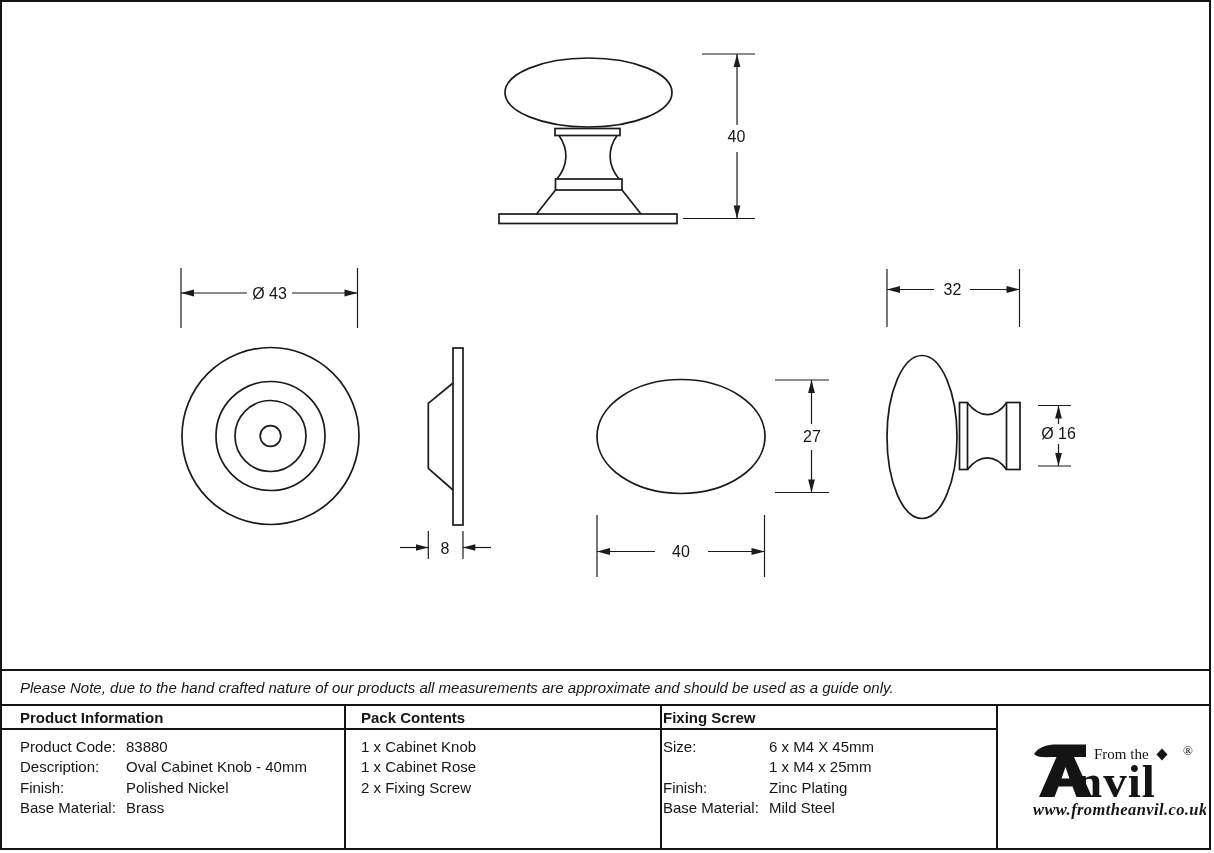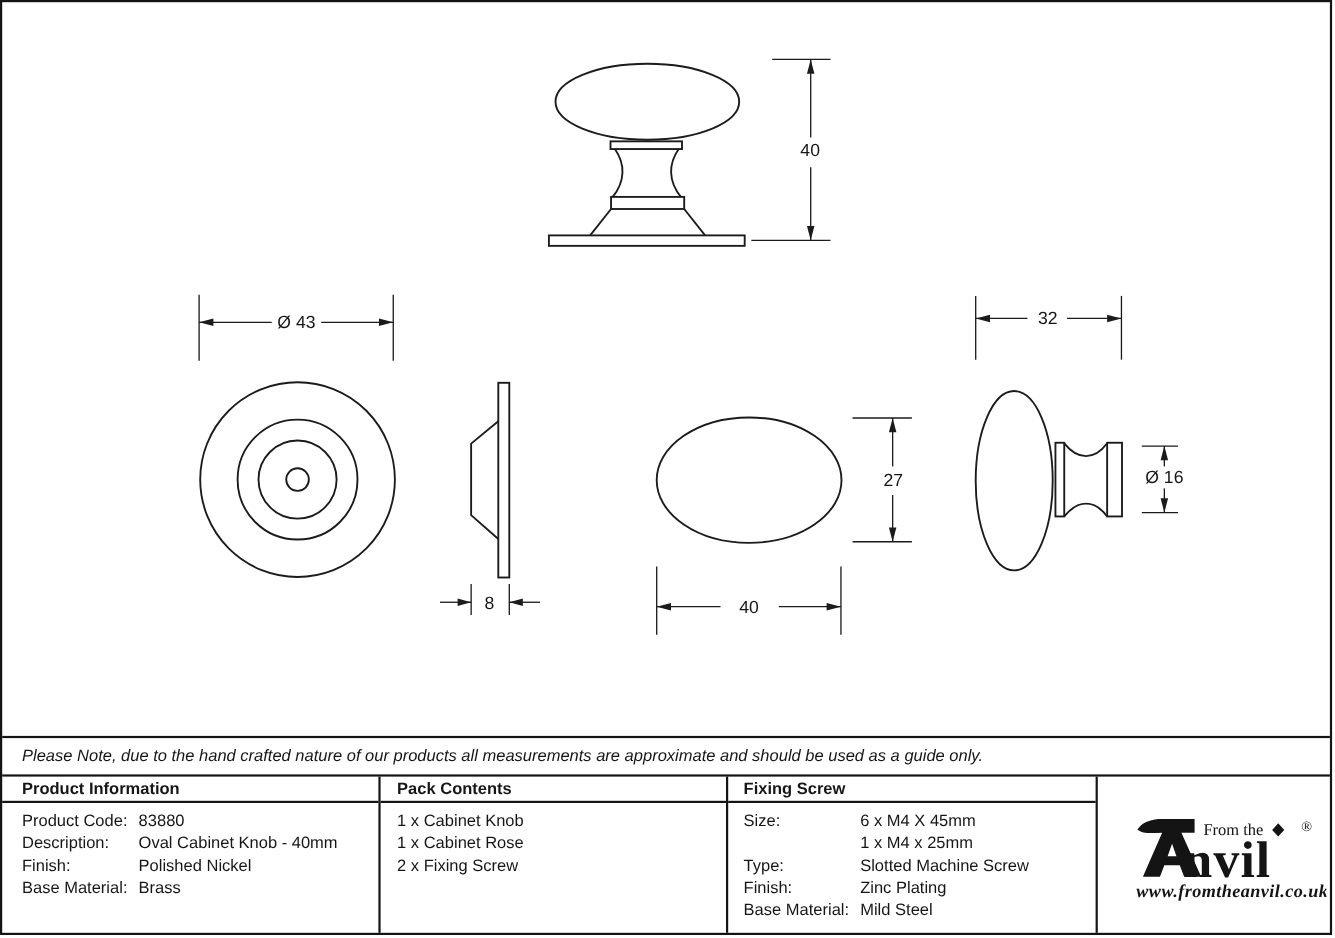--- a/index.html
+++ b/index.html
@@ -29,21 +29,21 @@
   .col-1 { width:344px; border-right:2.2px solid #141414; }
   .col-2 { width:316px; border-right:2.2px solid #141414; }
   .col-3 { width:336px; border-right:2.2px solid #141414; }
   .col-4 { flex:1; display:flex; align-items:center; justify-content:center;text-align:center; }
   .col-header {
     height:24px; border-bottom:2.2px solid #141414;
     display:flex; align-items:center;font-weight:bold;
   }
   .col-1 .col-header, .col-1 .col-body { padding-left:18px; }
   .col-2 .col-header, .col-2 .col-body { padding-left:15px; }
-  .col-3 .col-header, .col-3 .col-body { padding-left:14px; }
+  .col-3 .col-header, .col-3 .col-body { padding-left:1px; }
   .col-body { padding-top:7px; line-height:20.3px; }
   .kv-row { display:flex; }
   .kv-row .k { width:106px; flex:none; }
   .logo-svg { transform:translate(14px,4px); }
   .logo-serif { font-family:"Liberation Serif", serif; }
 </style>
 </head>
 <body>
 
 <div class="page">
@@ -191,24 +191,20 @@
     <div class="col col-3">
       <div class="col-header">Fixing Screw</div>
       <div class="col-body">
         <div class="kv-row">
           <span class="k">Size:</span>
           <span class="v">6 x M4 X 45mm</span>
         </div>
         <div class="kv-row">
           <span class="k"></span>
           <span class="v">1 x M4 x 25mm</span>
-        </div>
-        <div class="kv-row">
-          <span class="k">Type:</span>
-          <span class="v">Slotted Machine Screw</span>
         </div>
         <div class="kv-row">
           <span class="k">Finish:</span>
           <span class="v">Zinc Plating</span>
         </div>
         <div class="kv-row">
           <span class="k">Base Material:</span>
           <span class="v">Mild Steel</span>
         </div>
       </div>

